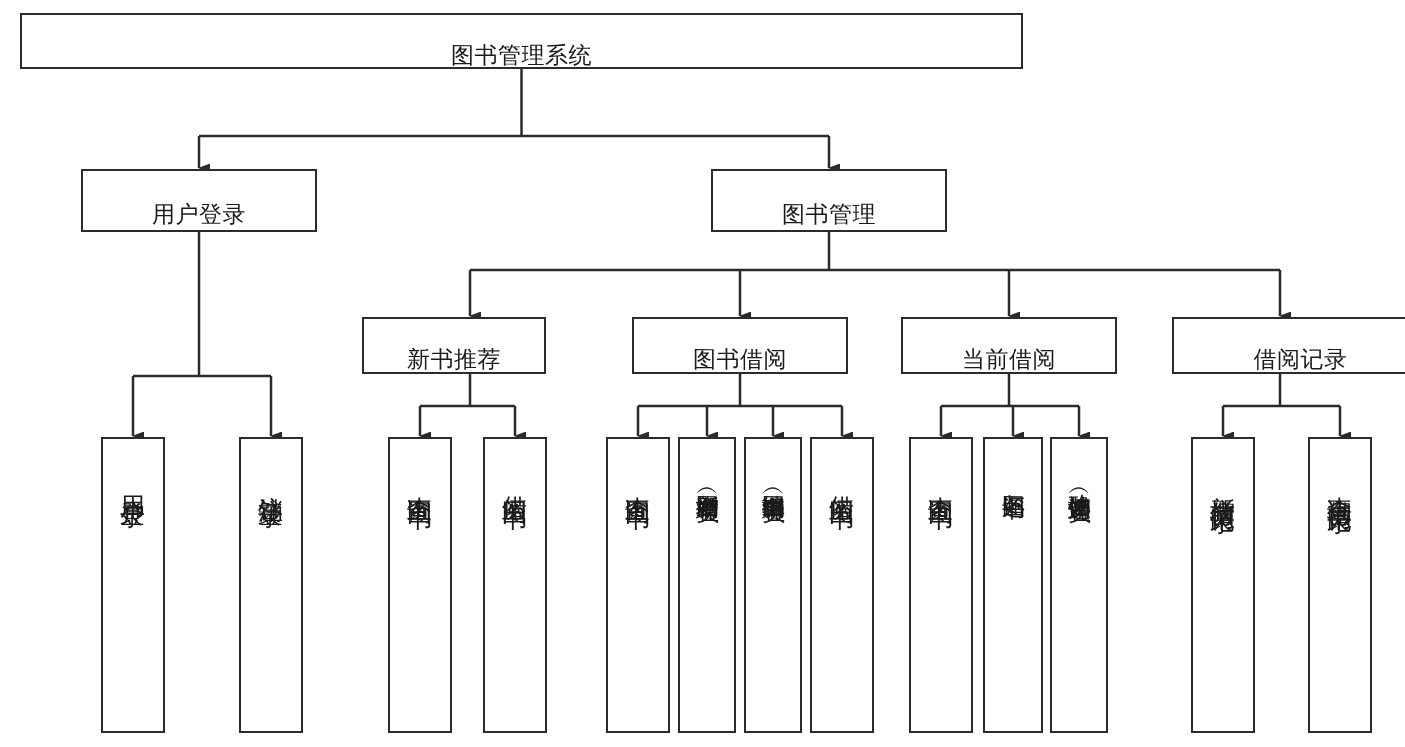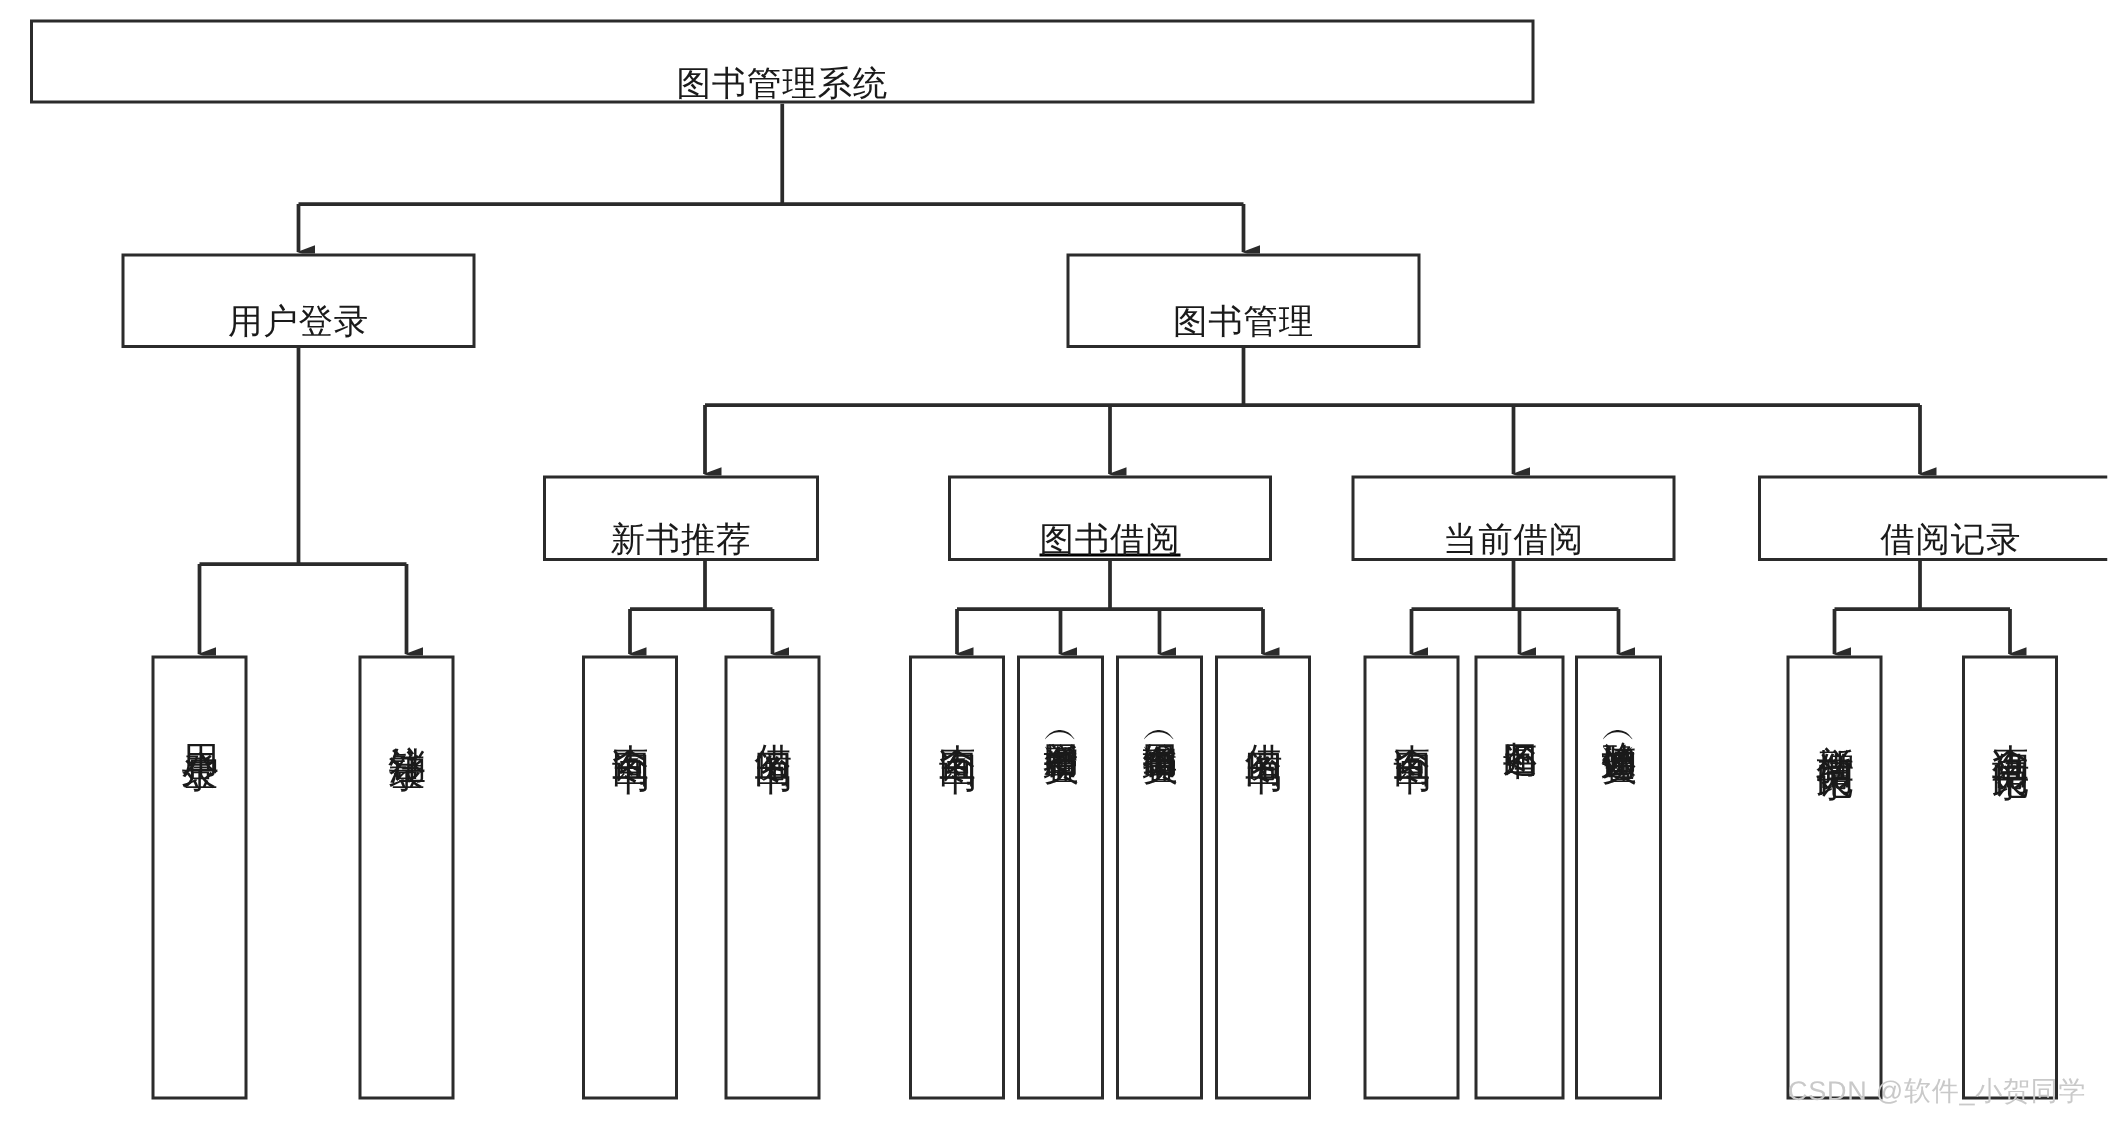--- a/index.html
+++ b/index.html
@@ -121,21 +121,21 @@
       </div>
       <div class="node horizontal" style="left: 81px; top: 169px; width: 236px; height: 63px;">
         <span class="node-label">用户登录</span>
       </div>
       <div class="node horizontal" style="left: 711px; top: 169px; width: 236px; height: 63px; text-align: right;">
         <span class="node-label">图书管理</span>
       </div>
       <div class="node horizontal" style="left: 362px; top: 317px; width: 184px; height: 57px;">
         <span class="node-label">新书推荐</span>
       </div>
-      <div class="node horizontal" style="left: 632px; top: 317px; width: 216px; height: 57px; text-decoration: underline;">
+      <div class="node horizontal" style="left: 632px; top: 317px; width: 216px; height: 57px;">
         <span class="node-label">图书借阅</span>
       </div>
       <div class="node horizontal" style="left: 901px; top: 317px; width: 216px; height: 57px;">
         <span class="node-label">当前借阅</span>
       </div>
       <div class="node horizontal" style="left: 1172px; top: 317px; width: 257px; height: 57px;">
         <span class="node-label">借阅记录</span>
       </div>
       <div class="node vertical" style="left: 101px; top: 437px; width: 64px; height: 296px;">
         <span class="node-label">用户登录</span>
@@ -171,14 +171,13 @@
         <span class="node-label">确认归还（管理员）</span>
       </div>
       <div class="node vertical" style="left: 1191px; top: 437px; width: 64px; height: 296px;">
         <span class="node-label">新增借阅记录</span>
       </div>
       <div class="node vertical" style="left: 1308px; top: 437px; width: 64px; height: 296px;">
         <span class="node-label">查询借阅记录</span>
       </div>
     </div>
 
-  <div class="watermark" style="left:1192px; top:715px;">CSDN @软件_小贺同学</div>
 </div>
 
 </body></html>

